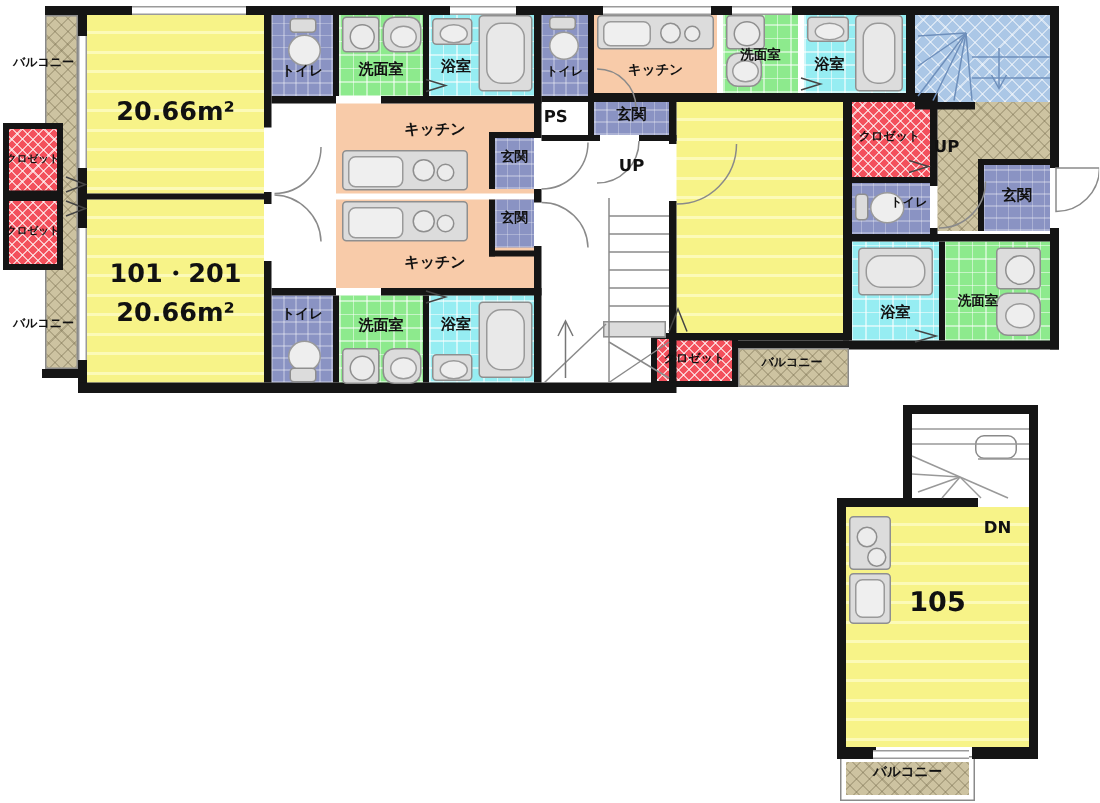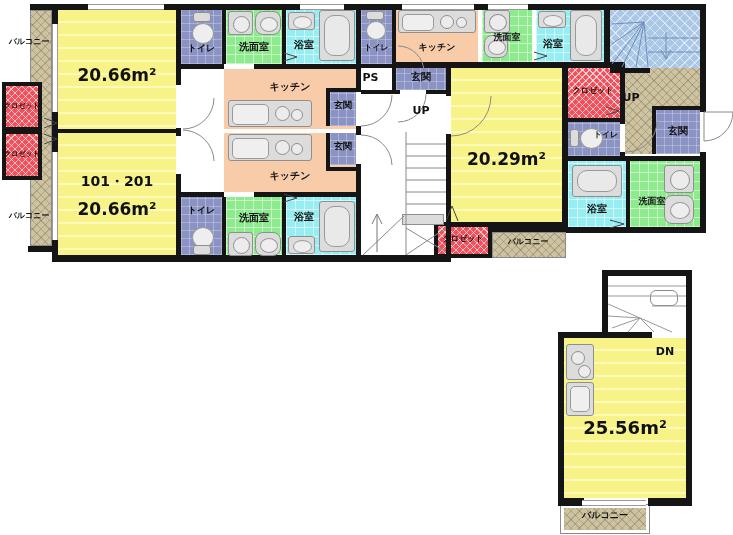--- a/index.html
+++ b/index.html
@@ -279,24 +279,23 @@
         <path d="M640,318 L608,316"></path>
         <path d="M640,318 L612,328"></path>
       <path d="M640,318 L628,332"></path>
         <path d="M640,318 L654,332"></path>
         <path d="M640,318 L672,332"></path>
       <path d="M652,306 L686,306"></path>
     </g>
   </svg>
 
   <div class="lbl big" style="left:58px;top:66px;width:118px;font-size:17px">20.66m²</div>
-  <div class="lbl big" style="left:58px;top:174px;width:118px;font-size:14px">101・201</div>
+  <div class="lbl big" style="left:58px;top:174px;width:118px;font-size:17px">101・201</div>
   <div class="lbl big" style="left:58px;top:200px;width:118px;font-size:17px">20.66m²</div>
-  <div class="lbl big" style="left:451px;top:150px;width:111px;font-size:17px">20.29m²</div>
-  <div class="lbl big" style="left:564px;top:418px;width:122px;font-size:18px">25.56m²</div>
+  <div class="lbl big" style="left:564px;top:392px;width:122px;font-size:18px">105</div>
 
   <div class="lbl" style="left:181px;top:44px;width:41px;font-size:9px">トイレ</div>
   <div class="lbl" style="left:226px;top:41px;width:56px;font-size:10px">洗面室</div>
   <div class="lbl" style="left:286px;top:39px;width:36px;font-size:10px">浴室</div>
   <div class="lbl" style="left:224px;top:81px;width:132px;font-size:10px">キッチン</div>
   <div class="lbl" style="left:330px;top:101px;width:26px;font-size:9px">玄関</div>
   <div class="lbl" style="left:224px;top:170px;width:132px;font-size:10px">キッチン</div>
   <div class="lbl" style="left:330px;top:142px;width:26px;font-size:9px">玄関</div>
   <div class="lbl" style="left:181px;top:206px;width:41px;font-size:9px">トイレ</div>
   <div class="lbl" style="left:226px;top:212px;width:56px;font-size:10px">洗面室</div>

